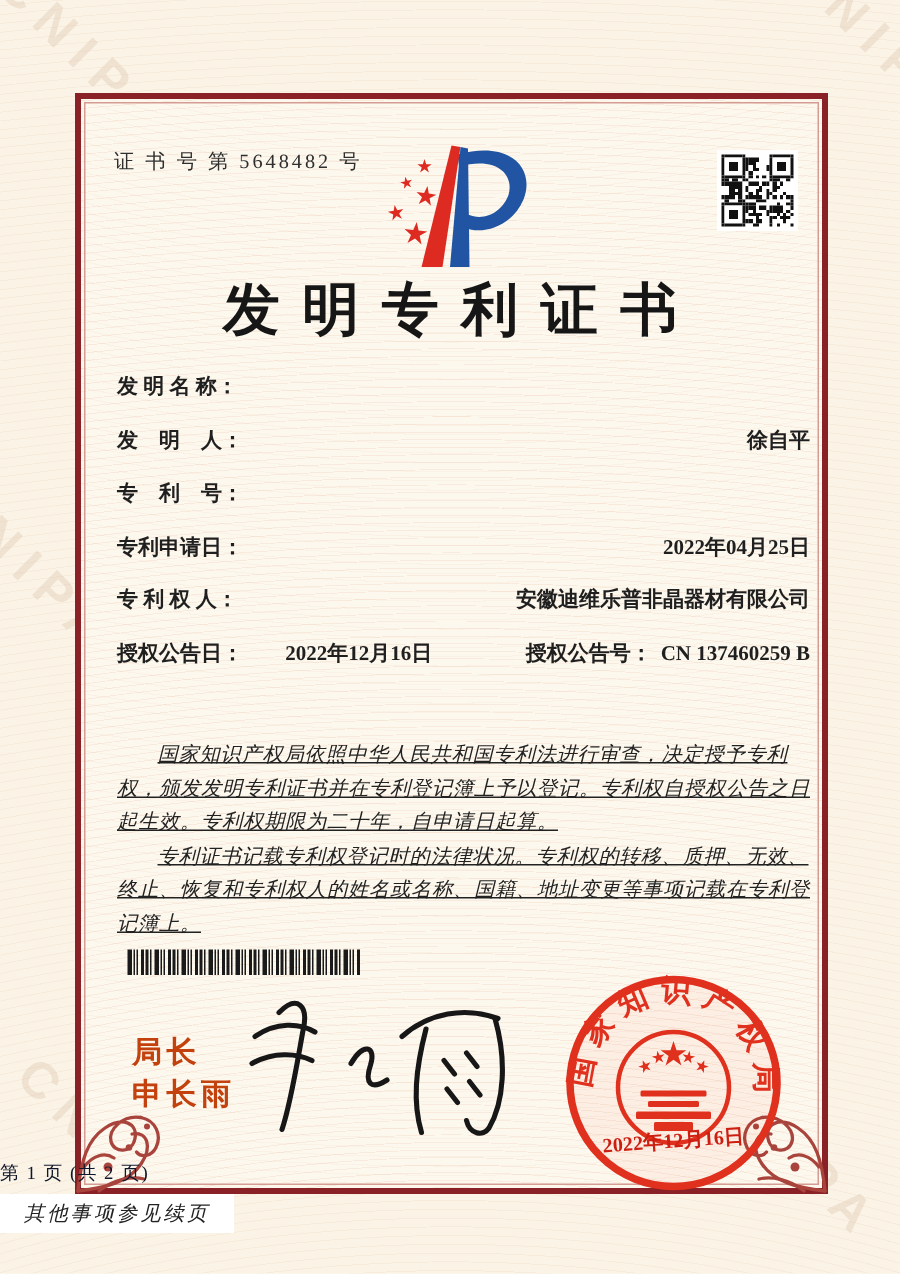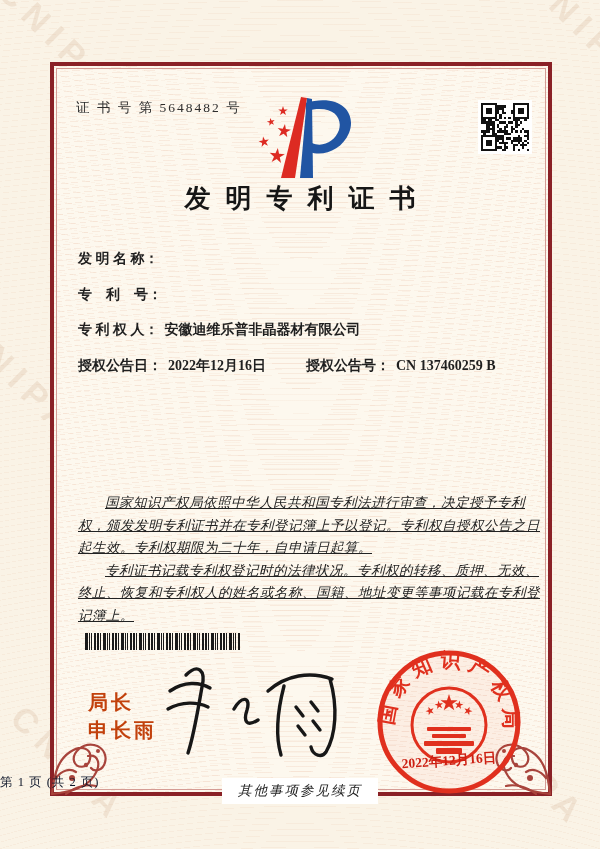--- a/index.html
+++ b/index.html
@@ -28,40 +28,40 @@
   }
   .frame-inner{position:absolute;inset:2px;border:1px solid #d59c94;pointer-events:none;}
   .corner-flourish{position:absolute;width:84px;height:84px;z-index:3;}
   .corner-flourish.br{transform:scaleX(-1);}
   .cert-no{position:absolute;left:76px;top:99px;font-size:13.5px;letter-spacing:2px;color:#2e2e2e;z-index:4;}
   .logo{position:absolute;left:247px;top:95px;z-index:4;}
   .qr{position:absolute;left:478px;top:100px;width:48px;height:48px;background:#fff;padding:3px;z-index:4;
       display:grid;grid-template-columns:repeat(21,1fr);grid-template-rows:repeat(21,1fr);}
   .qr b{background:#fff;}
   .qr b.f{background:#111;}
-  .title{position:absolute;left:0;right:0;top:181px;text-align:center;font-size:26px;font-weight:600;
+  .title{position:absolute;left:0;right:0;top:181px;text-align:center;font-size:38px;font-weight:600;
       letter-spacing:15px;text-indent:15px;color:#161616;z-index:4;}
   .fields{position:absolute;left:78px;top:249px;width:462px;z-index:4;font-size:14px;font-weight:600;line-height:20px;}
-  .frow{display:flex;margin-bottom:15.5px;white-space:nowrap;}
+  .frow{display:flex;margin-bottom:15.5px;white-space:nowrap;justify-content:space-between;}
   .frow .lbl{flex:0 0 auto;}
   .frow .val{margin-left:6px;}
   .frow .pair2{margin-left:40px;display:flex;}
   .paragraphs{position:absolute;left:78px;top:492px;width:462px;z-index:4;
       font-size:13.5px;line-height:22.5px;font-style:italic;color:#222;}
   .paragraphs p{margin:0;text-indent:2em;letter-spacing:0.5px;text-decoration:underline;}
   .barcode{position:absolute;left:85px;top:633px;height:17px;display:flex;align-items:stretch;z-index:4;}
   .barcode i{display:block;height:100%;}
   .issuer{position:absolute;left:88px;top:688px;z-index:4;
       font-family:"Liberation Sans","DejaVu Sans",sans-serif;font-weight:700;font-size:20px;
       letter-spacing:3px;color:#c2410c;line-height:28px;}
   .signature{position:absolute;left:148px;top:655px;z-index:4;}
   .seal{position:absolute;left:374px;top:647px;z-index:5;}
   .page-info{position:absolute;left:0;right:0;top:774px;font-size:12.5px;
       letter-spacing:1px;color:#0f172a;z-index:4;}
-  .footer-note{position:absolute;left:0;right:0;top:778px;text-align:center;z-index:4;}
+  .footer-note{position:absolute;left:0;right:0;top:796px;text-align:left;z-index:4;}
   .footer-note span{display:inline-block;background:#fff;padding:4px 16px;font-size:13.5px;
       font-style:italic;letter-spacing:2px;color:#222;}
 </style>
 </head>
 <body>
 
 <div class="wm light" style="left:-18px;top:18px;">CNIPA</div>
 <div class="wm light" style="left:510px;top:8px;">CNIPA</div>
 <div class="wm light" style="left:170px;top:110px;">CNIPA</div>
 <div class="wm" style="left:358px;top:255px;">CNIPA</div>
@@ -563,21 +563,29 @@
     <b class="f"></b>
   </div>
 
 <div class="title">发明专利证书</div>
 
 <div class="fields">
   <div class="frow">
     <span class="lbl">发 明 名 称：</span>
   </div>
   <div class="frow">
+    <span class="lbl">发　明　人：</span>
+    <span class="val">徐自平</span>
+  </div>
+  <div class="frow">
     <span class="lbl">专　利　号：</span>
+  </div>
+  <div class="frow">
+    <span class="lbl">专利申请日：</span>
+    <span class="val">2022年04月25日</span>
   </div>
   <div class="frow">
     <span class="lbl">专 利 权 人：</span>
     <span class="val">安徽迪维乐普非晶器材有限公司</span>
   </div>
   <div class="frow">
     <span class="lbl">授权公告日：</span>
     <span class="val">2022年12月16日</span>
     <span class="pair2">
       <span class="lbl">授权公告号：</span>

